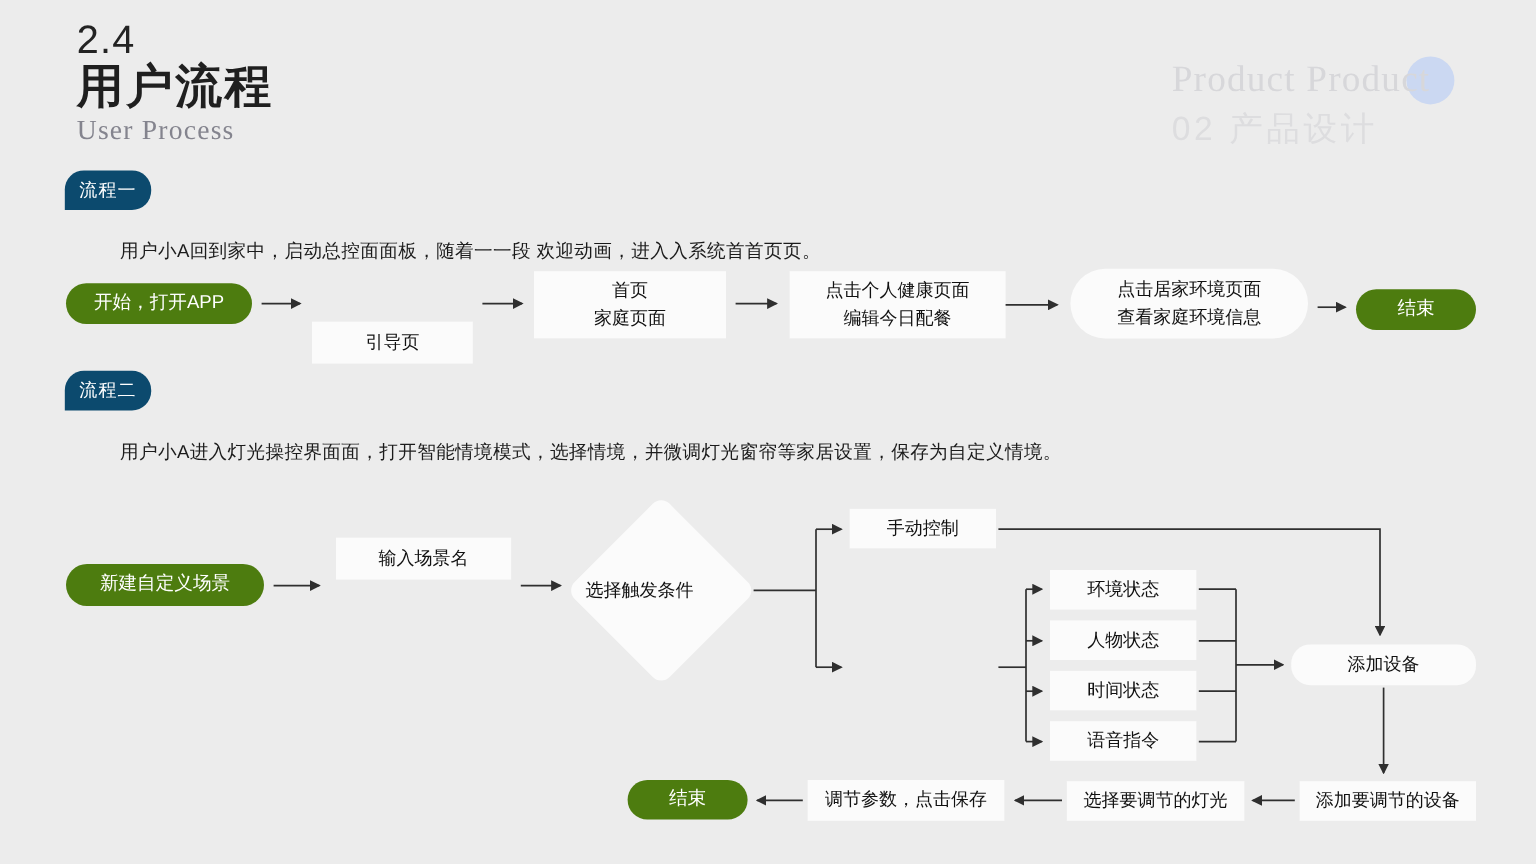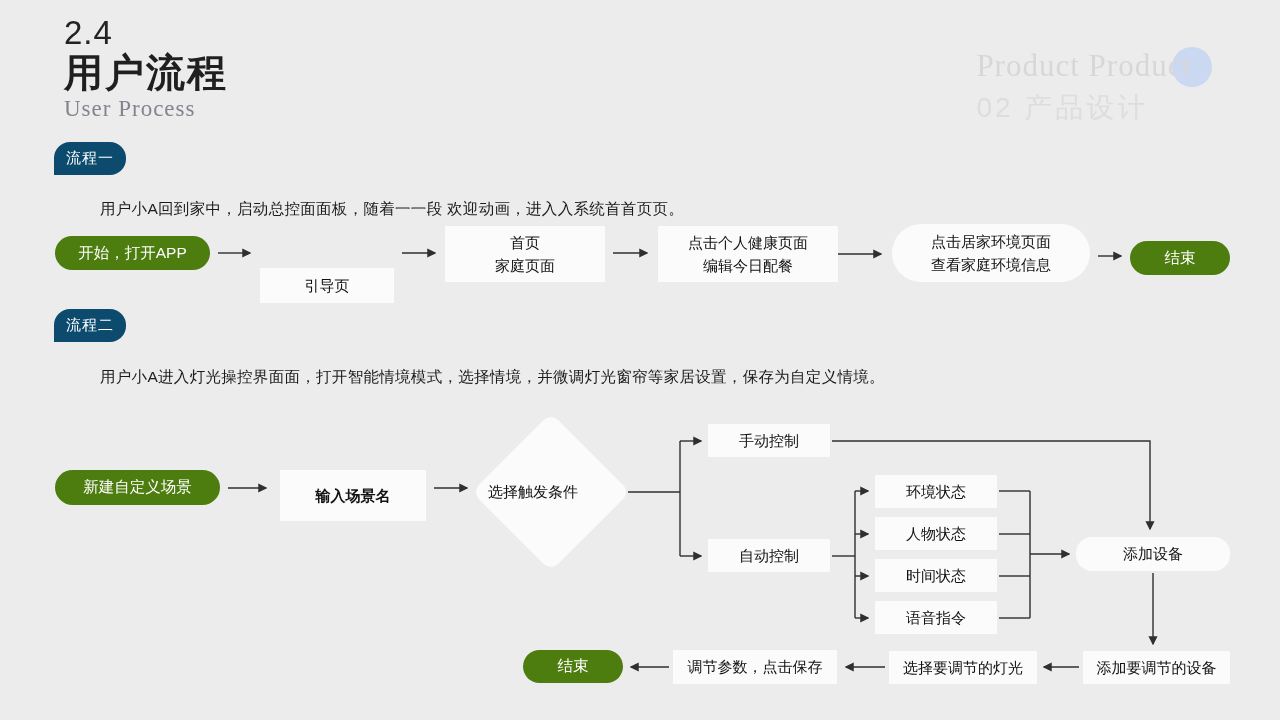--- a/index.html
+++ b/index.html
@@ -46,21 +46,21 @@
   .pill { background: #4d7c0f; color: #ffffff; border-radius: 17px; font-size: 15.5px; }
 
   .n-p1-start  { left: 55px;  top: 236px; width: 155px; height: 34px; }
   .n-p1-guide  { left: 260px; top: 235px; width: 134px; height: 35px; margin-top: 33px; }
   .n-p1-home   { left: 445px; top: 226px; width: 160px; height: 56px; }
   .n-p1-health { left: 658px; top: 226px; width: 180px; height: 56px; }
   .n-p1-env    { left: 892px; top: 224px; width: 198px; height: 58px; border-radius: 29px; }
   .n-p1-end    { left: 1130px; top: 241px; width: 100px; height: 34px; }
 
   .n-p2-start  { left: 55px;  top: 470px; width: 165px; height: 35px; border-radius: 18px; }
-  .n-p2-input  { left: 280px; top: 470px; width: 146px; height: 51px; font-weight: bold; }
+  .n-p2-input  { left: 280px; top: 448px; width: 146px; height: 35px; }
   .diamond {
     position: absolute; left: 495px; top: 436px; width: 112px; height: 112px;
     background: #fbfbfb; transform: rotate(45deg); border-radius: 10px;
   }
   .diamond-label {
     position: absolute; left: 457px; top: 483px; width: 152px;
     font-size: 15px; color: #111; text-align: center;
   }
   .n-p2-manual { left: 708px; top: 424px; width: 122px; height: 33px; }
   .n-p2-auto   { left: 708px; top: 539px; width: 122px; height: 33px; }
@@ -109,21 +109,20 @@
   <div class="badge p2">流程二</div>
   <div class="desc p2">用户小A进入灯光操控界面面，打开智能情境模式，选择情境，并微调灯光窗帘等家居设置，保存为自定义情境。</div>
 
   <div class="node pill n-p2-start">新建自定义场景</div>
   <div class="node n-p2-input">输入场景名</div>
 
   <div class="diamond"></div>
   <div class="diamond-label">选择触发条件</div>
 
   <div class="node n-p2-manual">手动控制</div>
-  <div class="node n-p2-auto">自动控制</div>
 
   <div class="node n-state-env">环境状态</div>
   <div class="node n-state-person">人物状态</div>
   <div class="node n-state-time">时间状态</div>
   <div class="node n-state-voice">语音指令</div>
 
   <div class="node n-add-device">添加设备</div>
   <div class="node n-add-adjust">添加要调节的设备</div>
   <div class="node n-select-light">选择要调节的灯光</div>
   <div class="node n-adjust-save">调节参数，点击保存</div>

